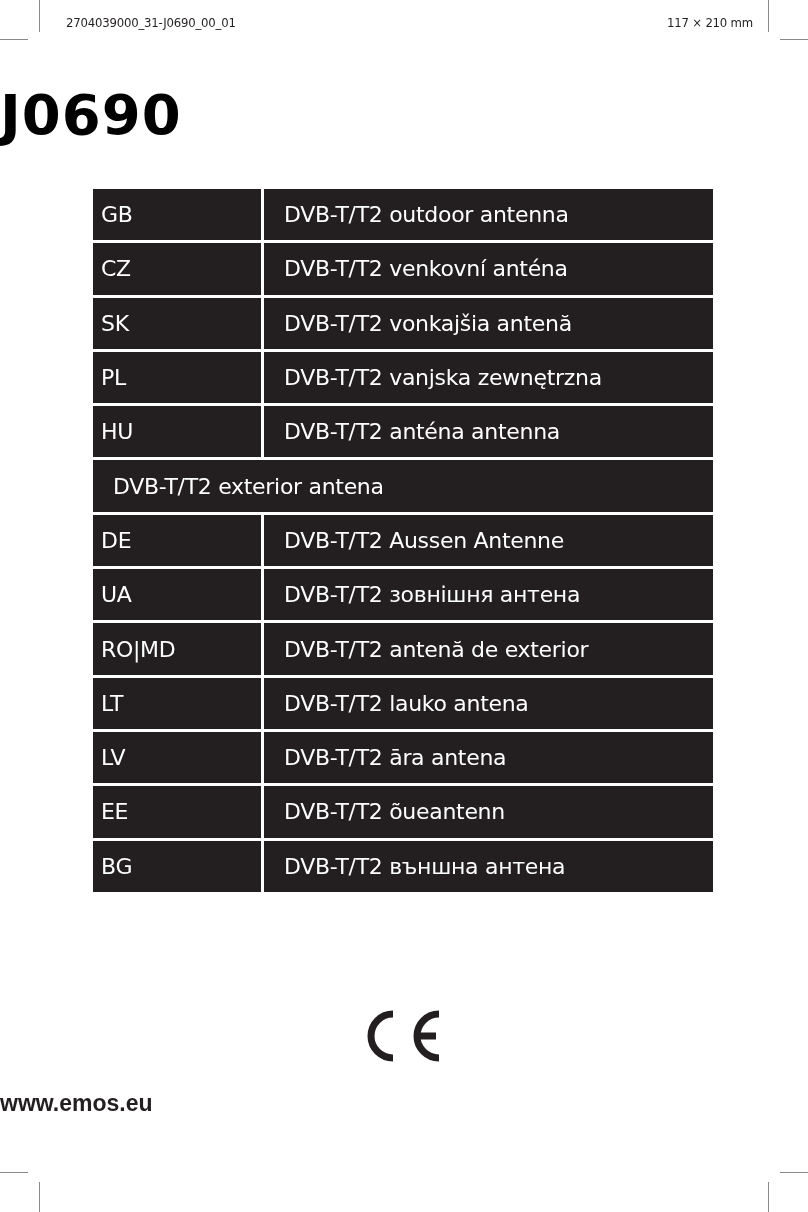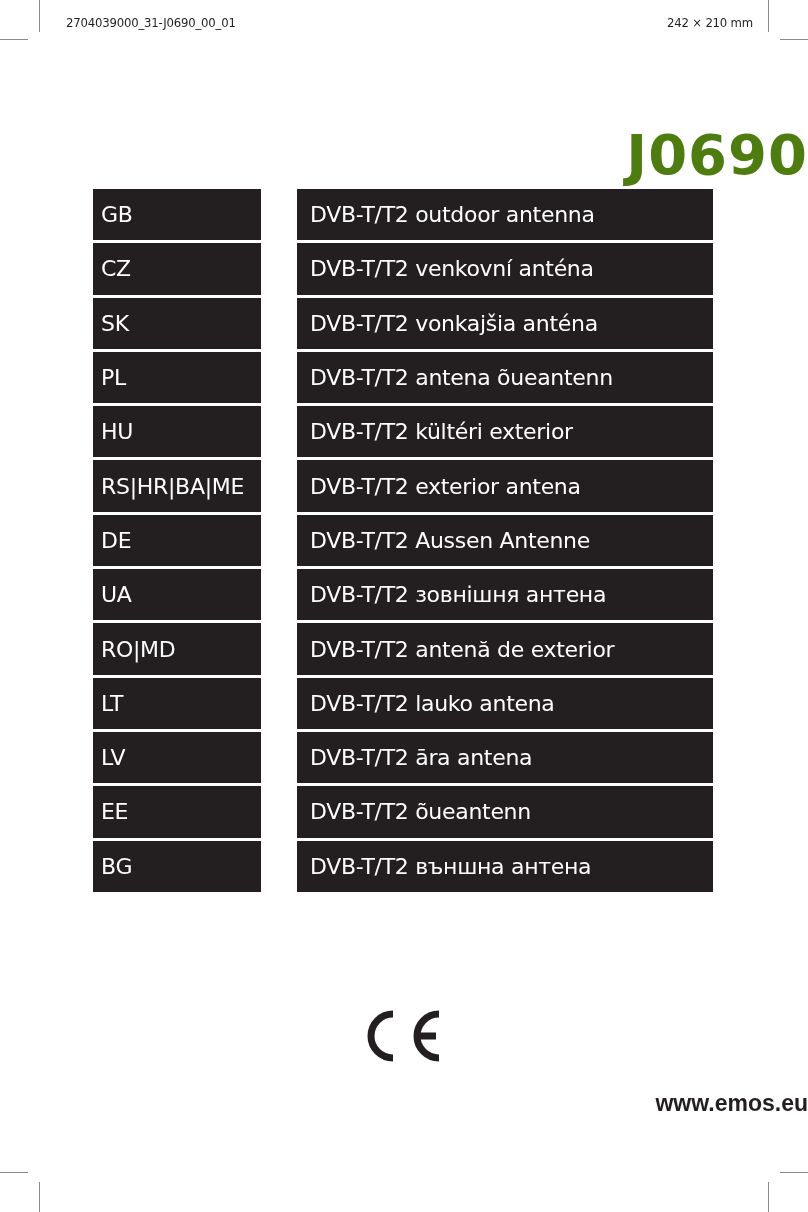--- a/index.html
+++ b/index.html
@@ -10,85 +10,83 @@
     .crop { position: absolute; background: #8a8a8a; }
     .crop.v { width: 1px; height: 32px; }
     .crop.h { height: 1px; width: 28px; }
     .meta {
       position: absolute; top: 15px; font-size: 13px; color: #231f20;
       font-family: "DejaVu Sans Condensed", "DejaVu Sans", sans-serif; letter-spacing: -0.2px;
     }
     .meta.left { left: 66px; }
     .meta.right { right: 55px; }
     .title {
-      position: absolute; top: 82px; left: 0; width: 808px; text-align: right;
-      font-size: 56px; font-weight: bold; color: #4d7c0f; letter-spacing: 1px;
+      position: absolute; top: 82px; left: 0; width: 808px; text-align: left;
+      font-size: 56px; font-weight: bold; color: #000000; letter-spacing: 1px;
       font-family: "DejaVu Sans", sans-serif;
-      margin-top: 40px;
     }
     .table {
       position: absolute; left: 93px; top: 189px; width: 620px;
       display: flex; flex-direction: column; gap: 3px; justify-content: flex-end;
     }
     .row { display: flex; height: 51.3px; gap: 3px; }
     .cell {
       background: #231f20; color: #ffffff; display: flex; align-items: center;
       font-size: 22px; font-family: "DejaVu Sans", sans-serif; letter-spacing: -0.3px;
       box-sizing: border-box; padding-left: 8px; white-space: nowrap;
     }
     .cell.code { width: 168px; }
-    .cell.desc { flex: 1; padding-left: 13px; margin-left: 33px; }
+    .cell.desc { flex: 1; padding-left: 20px; }
     .ce {
       position: absolute; top: 1008px; left: 363px; width: 80px; height: 56px;
     }
     .url {
-      position: absolute; top: 1090px; left: 0; width: 808px; text-align: right;
+      position: absolute; top: 1090px; left: 0; width: 808px; text-align: left;
       font-size: 23px; font-weight: bold; color: #231f20; font-family: "Liberation Sans", sans-serif;
     }
   </style>
 </head>
 <body>
 
 <div class="crop v" style="left:39px; top:0;"></div>
 <div class="crop h" style="left:0; top:39px;"></div>
 <div class="crop v" style="left:768px; top:0;"></div>
 <div class="crop h" style="left:780px; top:39px;"></div>
 <div class="crop v" style="left:39px; top:1182px;"></div>
 <div class="crop h" style="left:0; top:1172px;"></div>
 <div class="crop v" style="left:768px; top:1182px;"></div>
 <div class="crop h" style="left:780px; top:1172px;"></div>
 
 <div class="meta left">2704039000_31-J0690_00_01</div>
-<div class="meta right">242 × 210 mm</div>
+<div class="meta right">117 × 210 mm</div>
 
 <div class="title">J0690</div>
 
 <div class="table" id="lang-table">
     <div class="row">
       <div class="cell code">GB</div>
       <div class="cell desc">DVB-T/T2 outdoor antenna</div>
     </div>
     <div class="row">
       <div class="cell code">CZ</div>
       <div class="cell desc">DVB-T/T2 venkovní anténa</div>
     </div>
     <div class="row">
       <div class="cell code">SK</div>
-      <div class="cell desc">DVB-T/T2 vonkajšia anténa</div>
+      <div class="cell desc">DVB-T/T2 vonkajšia antenă</div>
     </div>
     <div class="row">
       <div class="cell code">PL</div>
-      <div class="cell desc">DVB-T/T2 antena õueantenn</div>
+      <div class="cell desc">DVB-T/T2 vanjska zewnętrzna</div>
     </div>
     <div class="row">
       <div class="cell code">HU</div>
-      <div class="cell desc">DVB-T/T2 kültéri exterior</div>
+      <div class="cell desc">DVB-T/T2 anténa antenna</div>
     </div>
     <div class="row">
-      <div class="cell code">RS|HR|BA|ME</div>
       <div class="cell desc">DVB-T/T2 exterior antena</div>
     </div>
     <div class="row">
       <div class="cell code">DE</div>
       <div class="cell desc">DVB-T/T2 Aussen Antenne</div>
     </div>
     <div class="row">
       <div class="cell code">UA</div>
       <div class="cell desc">DVB-T/T2 зовнішня антена</div>
     </div>

